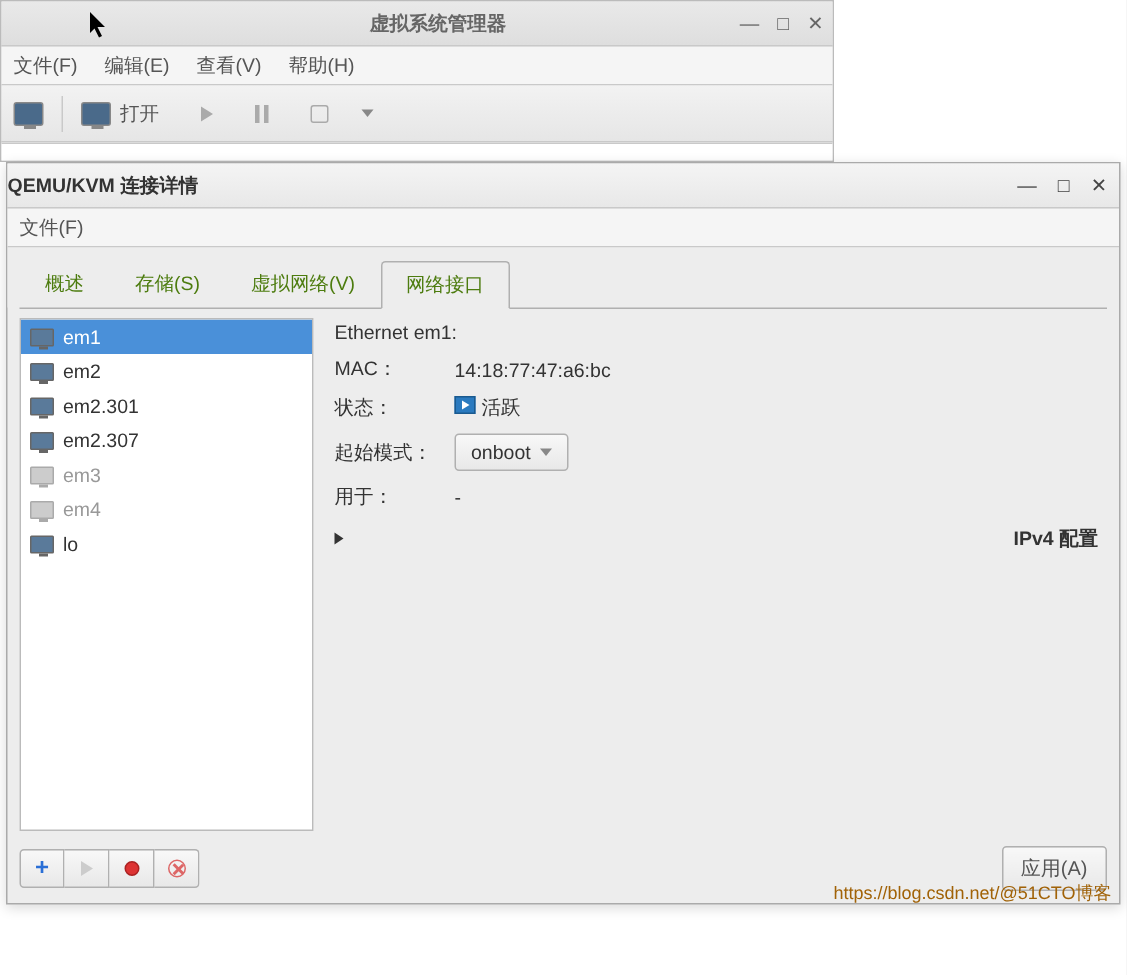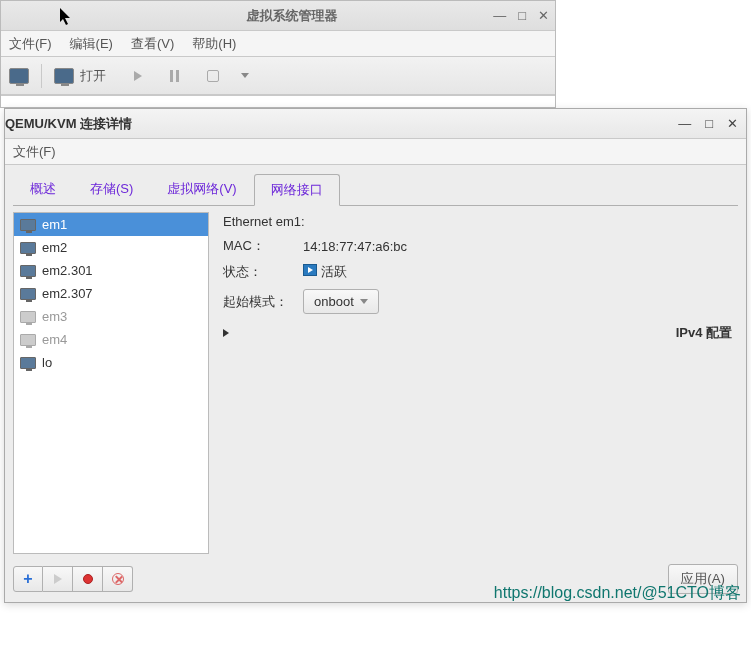--- a/index.html
+++ b/index.html
@@ -26,21 +26,21 @@
 
 
 .front-window { position: absolute; left: 4px; top: 108px; width: 743px; background: #ededed; border: 1px solid #aaa; box-shadow: 0 2px 8px rgba(0,0,0,0.15); }
 .front-titlebar { height: 30px; display: flex; align-items: center; justify-content: flex-start; position: relative; background: linear-gradient(#f4f4f4, #e8e8e8); border-bottom: 1px solid #c9c9c9; }
 .front-title { font-weight: bold; color: #333; }
 .front-winbtns { position: absolute; right: 8px; display: flex; gap: 14px; color: #444; font-size: 13px; }
 .front-menubar { height: 26px; display: flex; align-items: center; padding: 0 8px; background: #f5f5f5; border-bottom: 1px solid #c9c9c9; }
 .front-menubar span { color: #555; }
 
 .tabs { display: flex; align-items: flex-end; gap: 0; padding: 8px 8px 0 8px; background: #ededed; }
-.tab { padding: 6px 16px; color: #6d28d9; border: 1px solid transparent; }
+.tab { padding: 6px 16px; color: #4d7c0f; border: 1px solid transparent; }
 .tab.active { background: #ededed; border: 1px solid #b0b0b0; border-bottom: 1px solid #ededed; border-radius: 3px 3px 0 0; position: relative; top: 1px; }
 .tab-strip-line { height: 1px; background: #b0b0b0; margin: 0 8px; }
 
 .content { display: flex; padding: 6px 8px 4px 8px; gap: 8px; }
 .list-panel { width: 196px; height: 342px; background: #fff; border: 1px solid #bbb; overflow: auto; }
 .list-item { display: flex; align-items: center; gap: 6px; padding: 4px 6px; }
 .list-item.selected { background: #4a90d9; color: #fff; }
 .list-item.dim { color: #999; }
 .mon-s { width: 16px; height: 12px; border: 1px solid #666; background: #5a7a9a; border-radius: 1px; position: relative; flex-shrink: 0; }
 .mon-s::after { content: ""; position: absolute; bottom: -3px; left: 5px; width: 6px; height: 2px; background: #666; }
@@ -65,21 +65,21 @@
 .sq-btn:last-child { border-radius: 0 3px 3px 0; }
 .sq-btn + .sq-btn { border-left: none; }
 .plus { color: #2a6fd6; font-weight: bold; font-size: 16px; }
 .play-outline { width: 0; height: 0; border-left: 8px solid #ccc; border-top: 5px solid transparent; border-bottom: 5px solid transparent; }
 .red-dot { width: 10px; height: 10px; border-radius: 50%; background: #d33; border: 1px solid #a22; }
 .x-circle { width: 12px; height: 12px; border: 1.5px solid #d66; border-radius: 50%; position: relative; }
 .x-circle::before, .x-circle::after { content: ""; position: absolute; left: 5px; top: 1px; width: 1.5px; height: 9px; background: #d66; }
 .x-circle::before { transform: rotate(45deg); } .x-circle::after { transform: rotate(-45deg); }
 .apply-btn { background: linear-gradient(#f8f8f8, #e8e8e8); border: 1px solid #b0b0b0; border-radius: 3px; padding: 5px 12px; color: #555; }
 
-.watermark { position: absolute; right: 10px; bottom: 46px; color: #0f766e; font-size: 16px; pointer-events: none; }
+.watermark { position: absolute; right: 10px; bottom: 46px; color: #a16207; font-size: 12px; pointer-events: none; }
 </style>
 </head>
 <body>
 
 <svg class="cursor" width="14" height="18" viewBox="0 0 14 18">
     <path d="M0 0 L0 14 L3 11 L6 17 L8 16 L5 10 L10 10 Z" fill="#000"></path>
   </svg>
 
 <div class="back-window">
   <div class="back-titlebar">
@@ -181,20 +181,24 @@
         <span class="detail-label">状态：</span>
         <span class="detail-value"><span class="status-icon"></span><span>活跃</span></span>
       </div>
       <div class="detail-row">
         <span class="detail-label">起始模式：</span>
         <span class="combo">
           <span>onboot</span>
           <span class="tri-down-s"></span>
         </span>
       </div>
+      <div class="detail-row">
+        <span class="detail-label">用于：</span>
+        <span class="detail-value">-</span>
+      </div>
       <div class="expand-row">
         <span class="tri-right"></span>
         <span>IPv4 配置</span>
       </div>
     </div>
   </div>
 
   <div class="bottom-bar">
     <div class="bottom-left">
       <div class="sq-btn">

